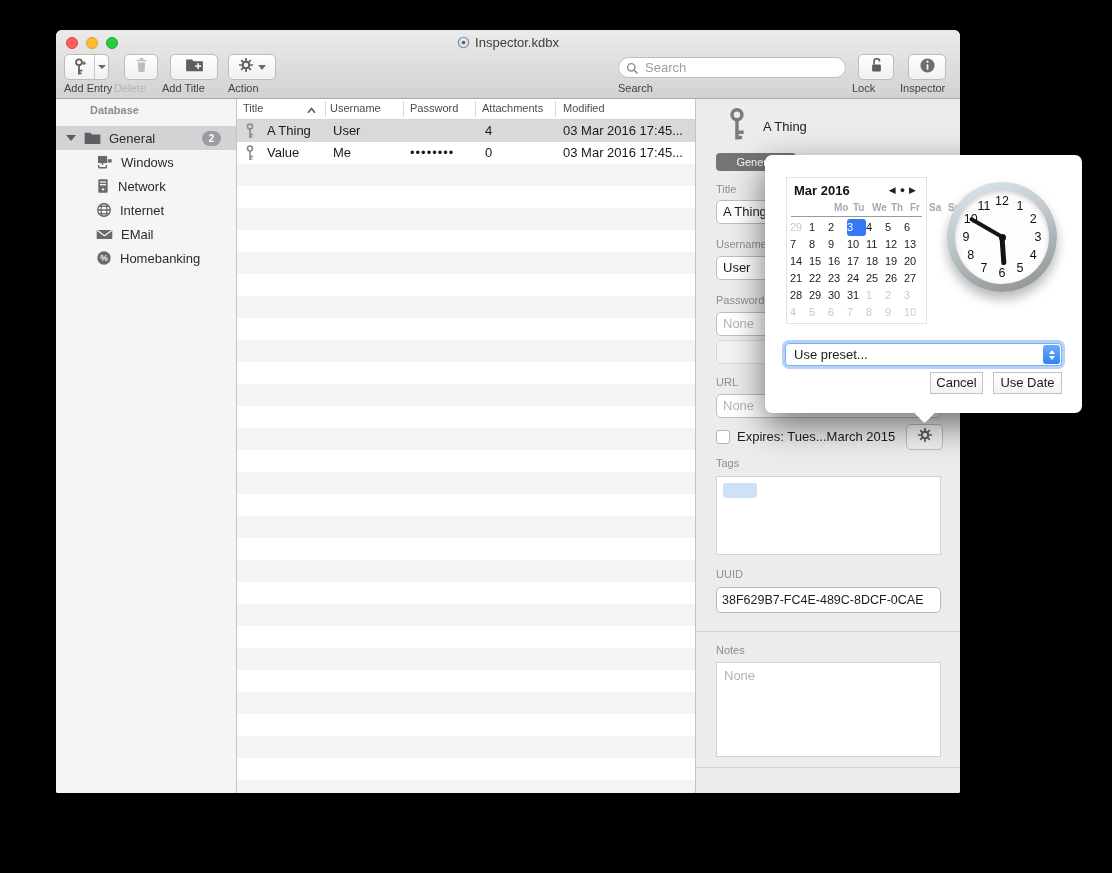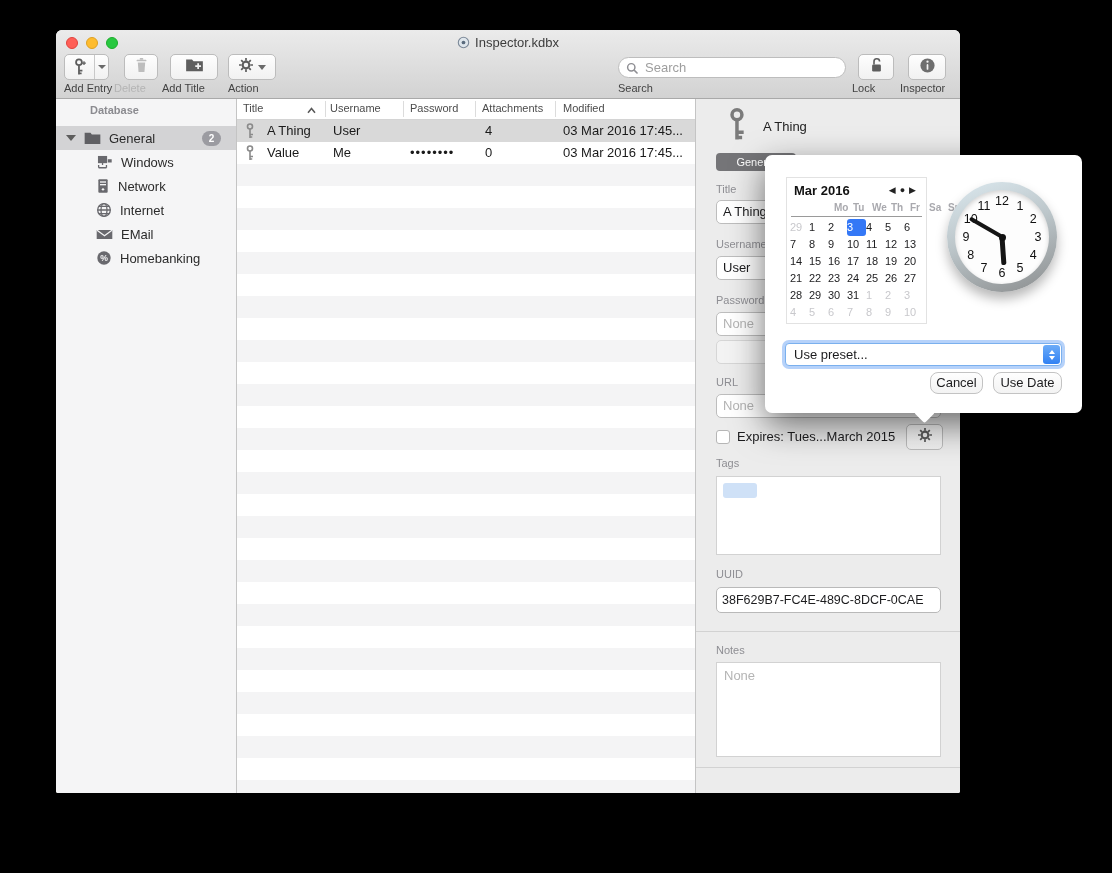--- a/index.html
+++ b/index.html
@@ -106,21 +106,21 @@
   .hand.hour { left:calc(50% - 2.25px); top:calc(50% - 28px); width:4.5px; height:28px; }
   .clock-dot { position:absolute; left:calc(50% - 3.5px); top:calc(50% - 3.5px); width:7px; height:7px; border-radius:50%; background:#111; }
   
   .preset { position:absolute; left:20px; top:188px; width:277px; height:23px; background:#fff; border:1px solid #7ab0ee;
     border-radius:4px; box-shadow:0 0 0 3px rgba(110,165,245,0.5); font-size:13px; color:#1c1c1e; line-height:21px; padding-left:8px; }
   .preset-stepper { position:absolute; right:1px; top:1px; width:17px; height:19px; border-radius:3px;
     background:linear-gradient(#6cacf8,#3181f3); display:flex; flex-direction:column; align-items:center; justify-content:center; gap:2px; }
   .st-up { width:0; height:0; border-left:3.5px solid transparent; border-right:3.5px solid transparent; border-bottom:4px solid #fff; }
   .st-dn { width:0; height:0; border-left:3.5px solid transparent; border-right:3.5px solid transparent; border-top:4px solid #fff; }
   .pop-btn { position:absolute; top:217px; height:22px; background:linear-gradient(#fefefe,#f3f3f3); border:1px solid #c3c3c3;
-    border-radius:8px; font-size:13px; color:#1c1c1e; text-align:center; line-height:20px; }
+    border-radius:0; font-size:13px; color:#1c1c1e; text-align:center; line-height:20px; }
   .btn-cancel { left:165px; width:53px; }
   .btn-usedate { left:228px; width:69px; }
 </style>
 </head>
 <body>
 
 <div id="canvas">
   <div id="window">
 
     <div class="header">

